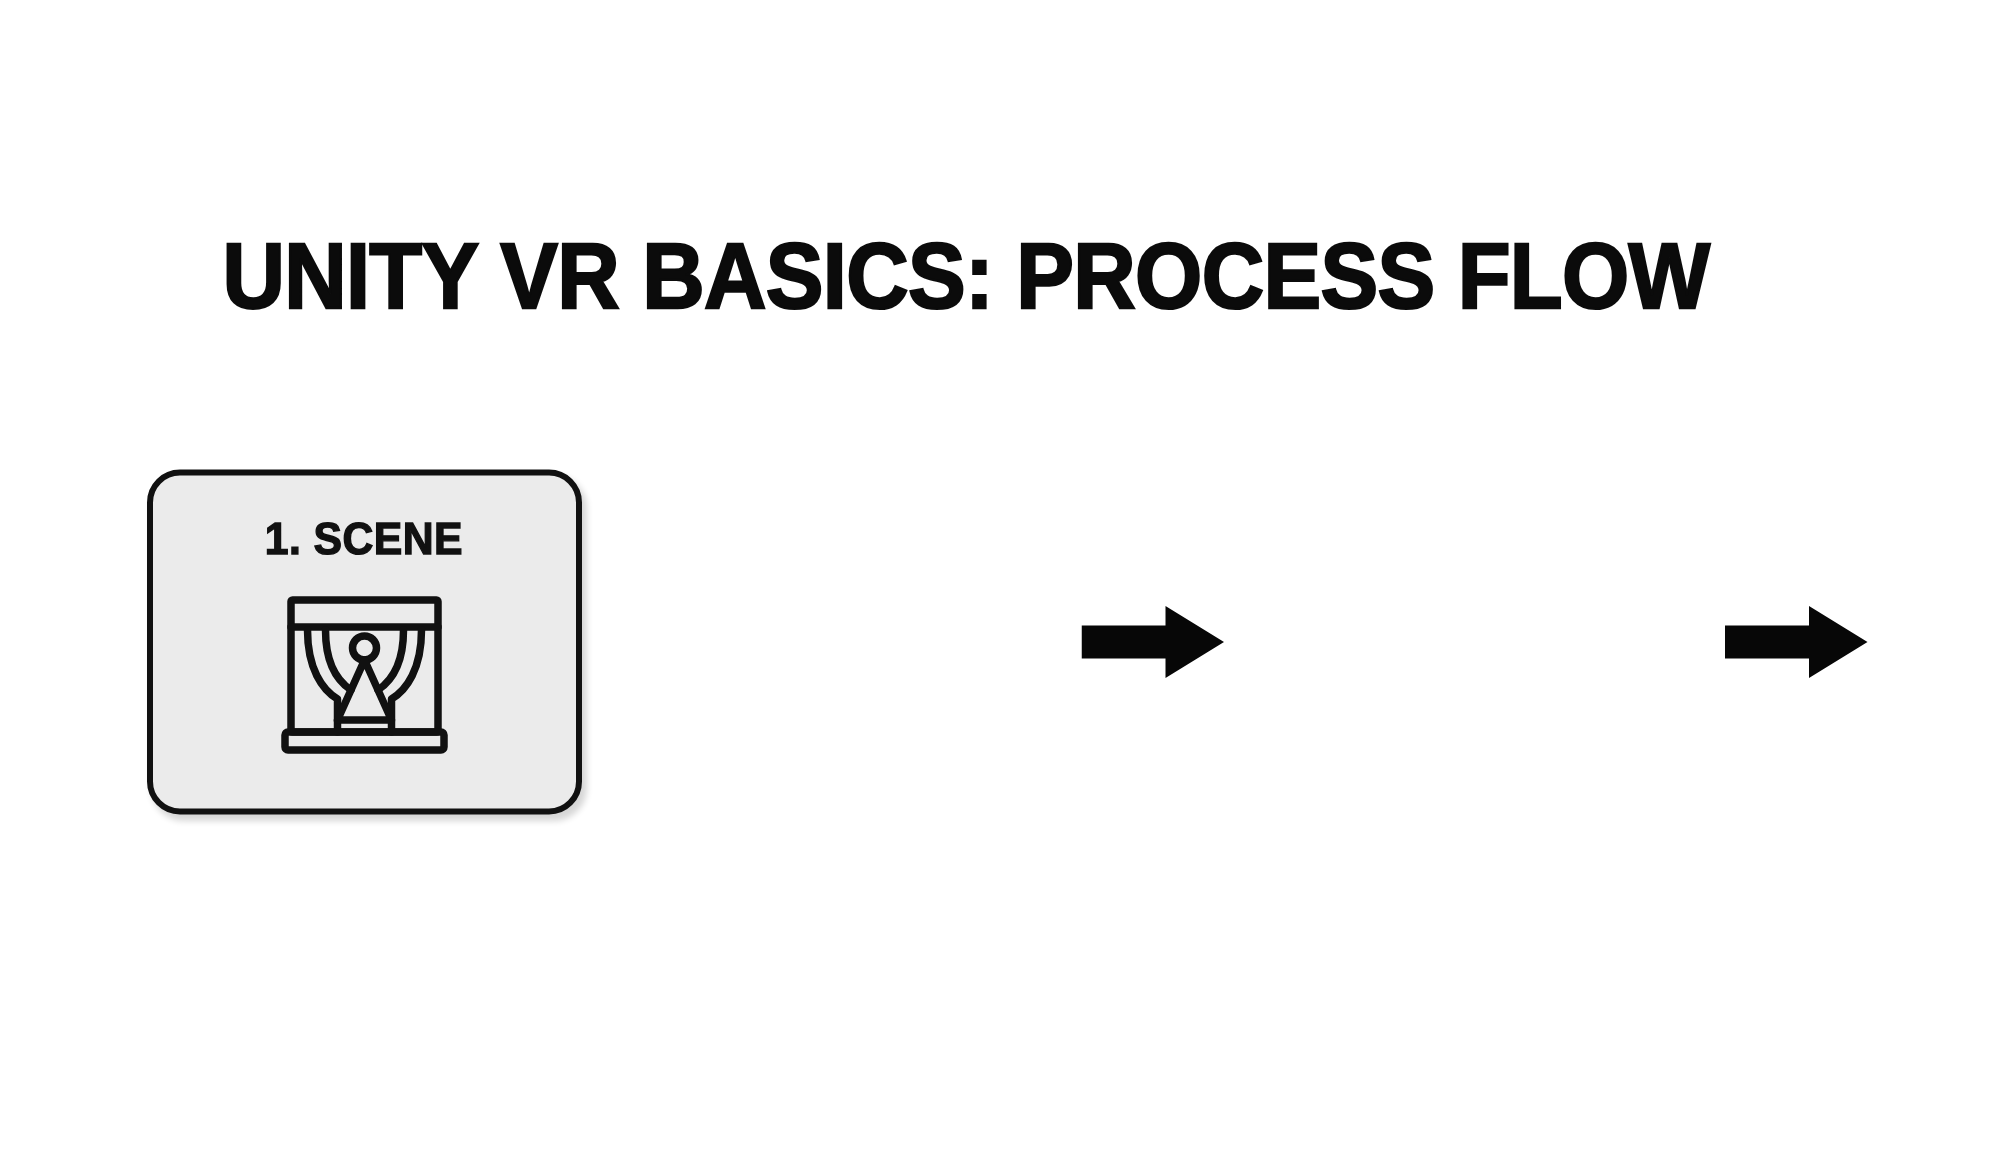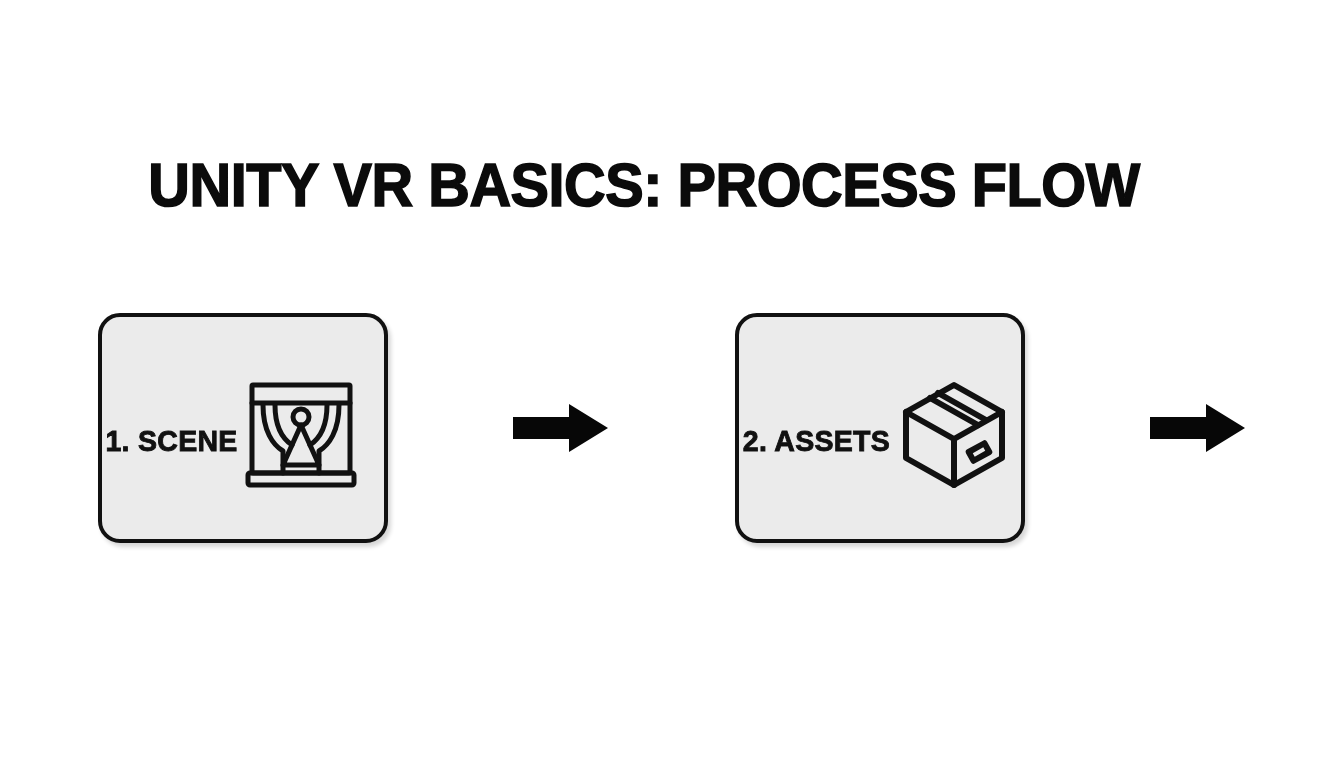--- a/index.html
+++ b/index.html
@@ -58,21 +58,21 @@
   }
 
   .card {
     width: 290px;
     height: 230px;
     box-sizing: border-box;
     background: #ebebeb;
     border: 4px solid #111111;
     border-radius: 22px;
     display: flex;
-    flex-direction: row;
+    flex-direction: column;
     align-items: center;
     justify-content: flex-start;
     box-shadow: 3px 4px 4px rgba(0,0,0,0.16);
     position: relative;
   }
 
   .card-label {
     margin-top: 26px;
     font-size: 30px;
     font-weight: 700;
@@ -141,38 +141,20 @@
         </svg>
       </div>
     </div>
 
     <div class="connector">
       <svg width="96" height="50" viewBox="0 0 96 50">
         <polygon points="0,14 56,14 56,1 95,25 56,49 56,36 0,36" fill="#070707"></polygon>
       </svg>
     </div>
 
-    <div class="card">
-      <div class="card-label">2. ASSETS</div>
-      <div class="card-icon">
-        <svg width="112" height="112" viewBox="0 0 112 112" fill="none" stroke="#111111" stroke-width="6" stroke-linecap="round" stroke-linejoin="round">
-
-          <path d="M56 6 L104 33 L104 79 L56 106 L8 79 L8 33 Z"></path>
-
-          <path d="M8 33 L56 60 L104 33"></path>
-
-          <path d="M56 60 L56 106"></path>
-
-          <path d="M32 19 L80 46"></path>
-          <path d="M40 14 L88 41"></path>
-
-          <rect x="72" y="68" width="18" height="10" transform="rotate(-29 81 73)"></rect>
-        </svg>
-      </div>
-    </div>
 
     <div class="connector">
       <svg width="96" height="50" viewBox="0 0 96 50">
         <polygon points="0,14 56,14 56,1 95,25 56,49 56,36 0,36" fill="#070707"></polygon>
       </svg>
     </div>
 
 
   </div>
 </div>

